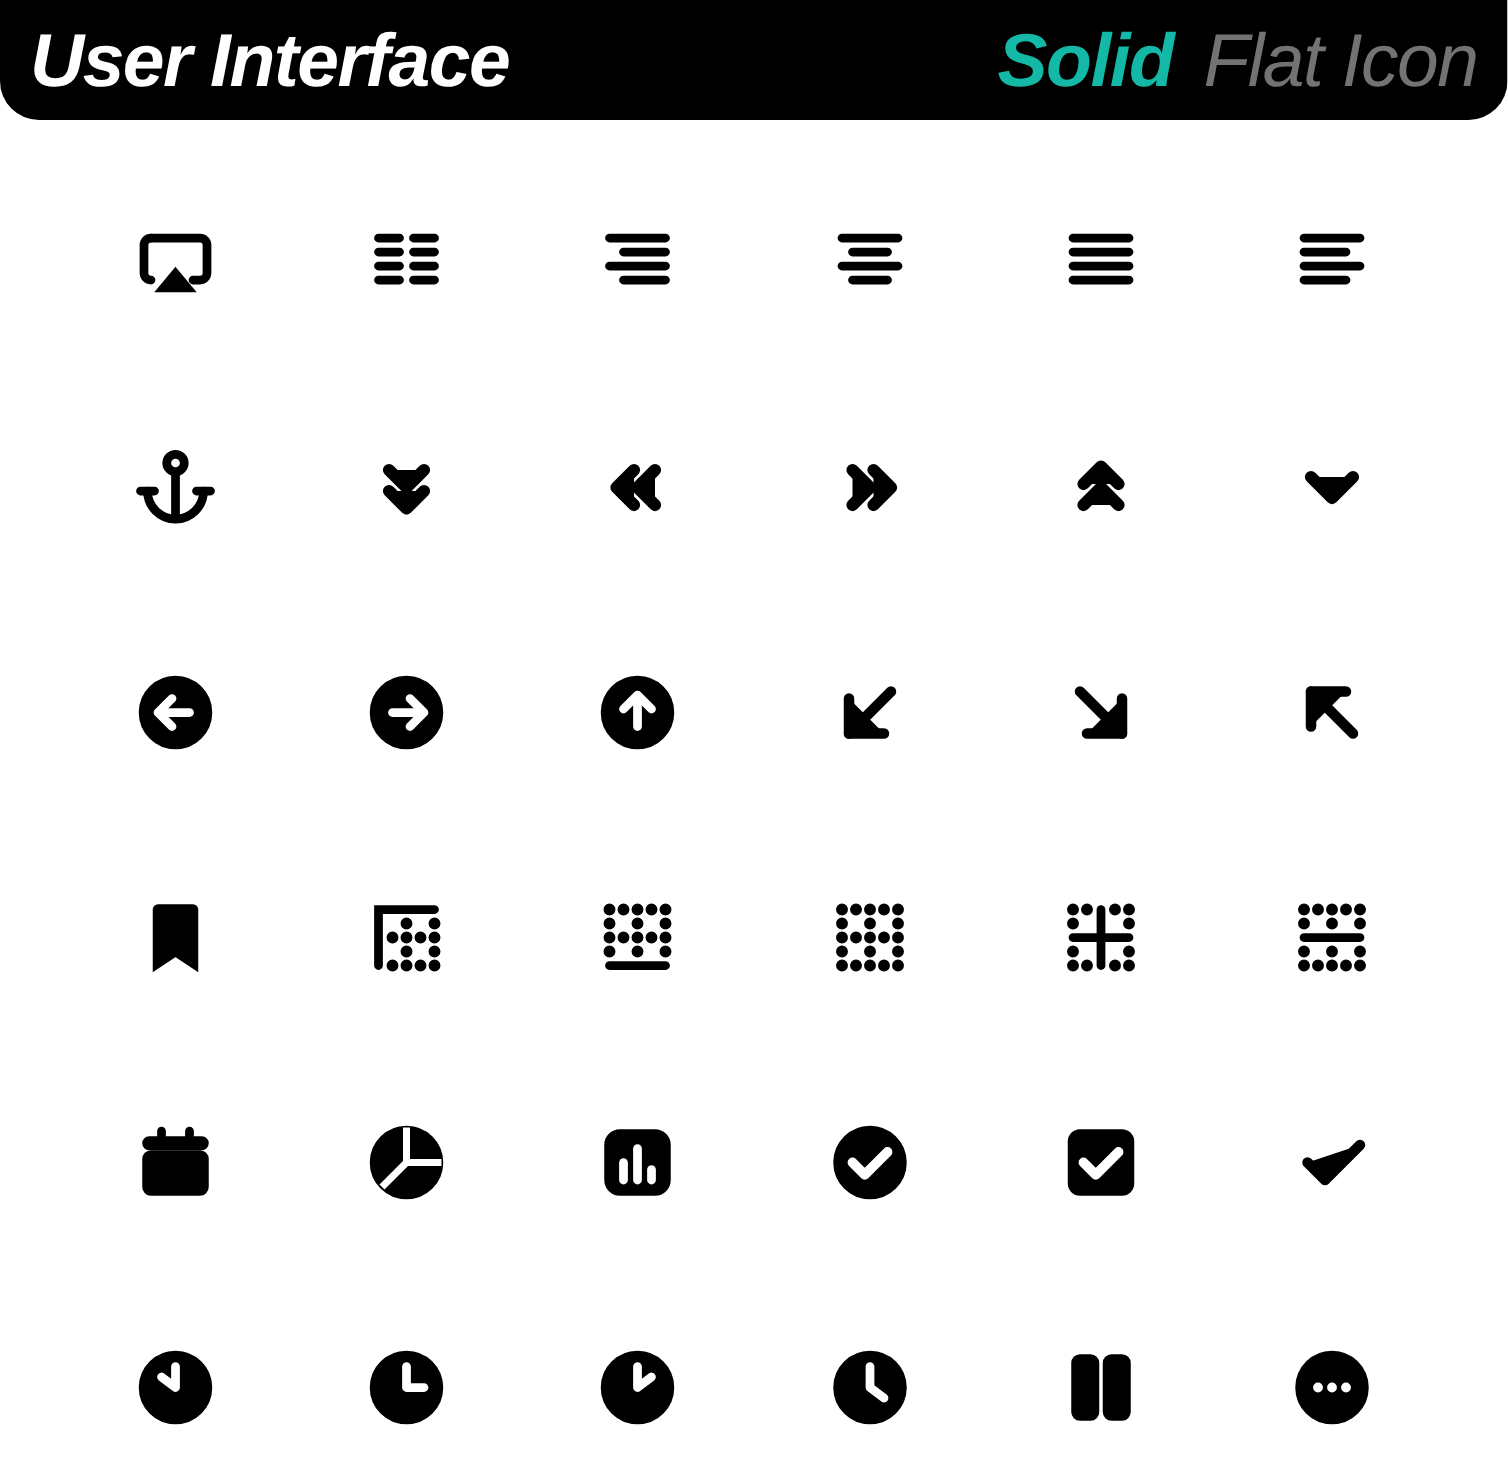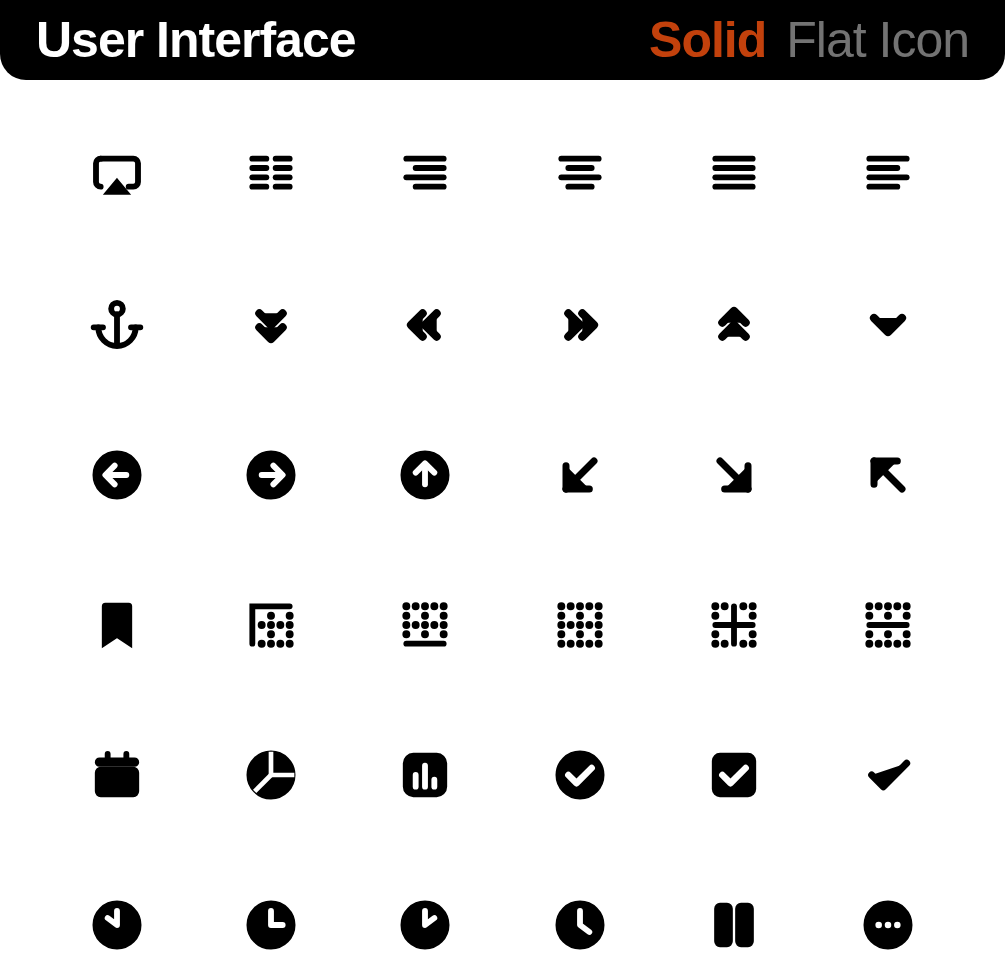--- a/index.html
+++ b/index.html
@@ -8,31 +8,32 @@
     padding: 0;
     width: 1005px;
     background: #fff;
     font-family: -apple-system, BlinkMacSystemFont, "Segoe UI", Arial, sans-serif;
   }
   .header {
     background: #000;
     height: 80px;
     display: flex;
     align-items: center;
-    padding: 0 36px;
+    padding: 0 20px;
     border-radius: 0 0 26px 26px;
+    font-style: italic;
   }
   .header-title {
     color: #fff;
     font-size: 50px;
     font-weight: 700;
     letter-spacing: -1px;
   }
   .header-solid {
-    color: #c2410c;
+    color: #14b8a6;
     font-size: 50px;
     font-weight: 700;
     margin-left: auto;
     margin-right: 20px;
     letter-spacing: -1px;
   }
   .header-flat {
     color: #737373;
     font-size: 50px;
     font-weight: 400;

